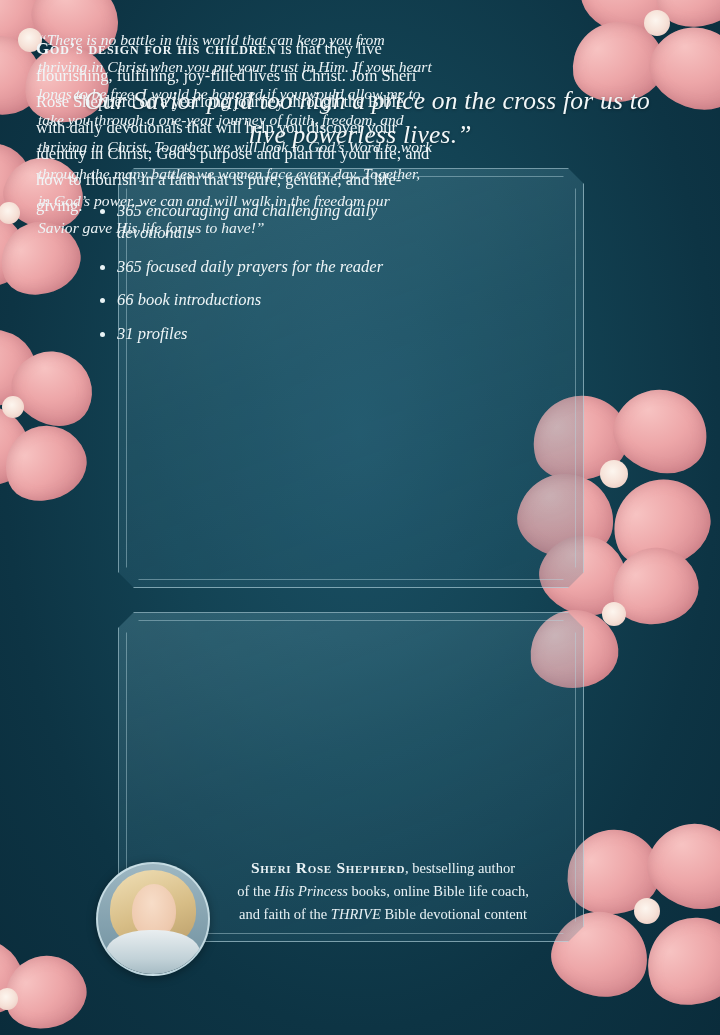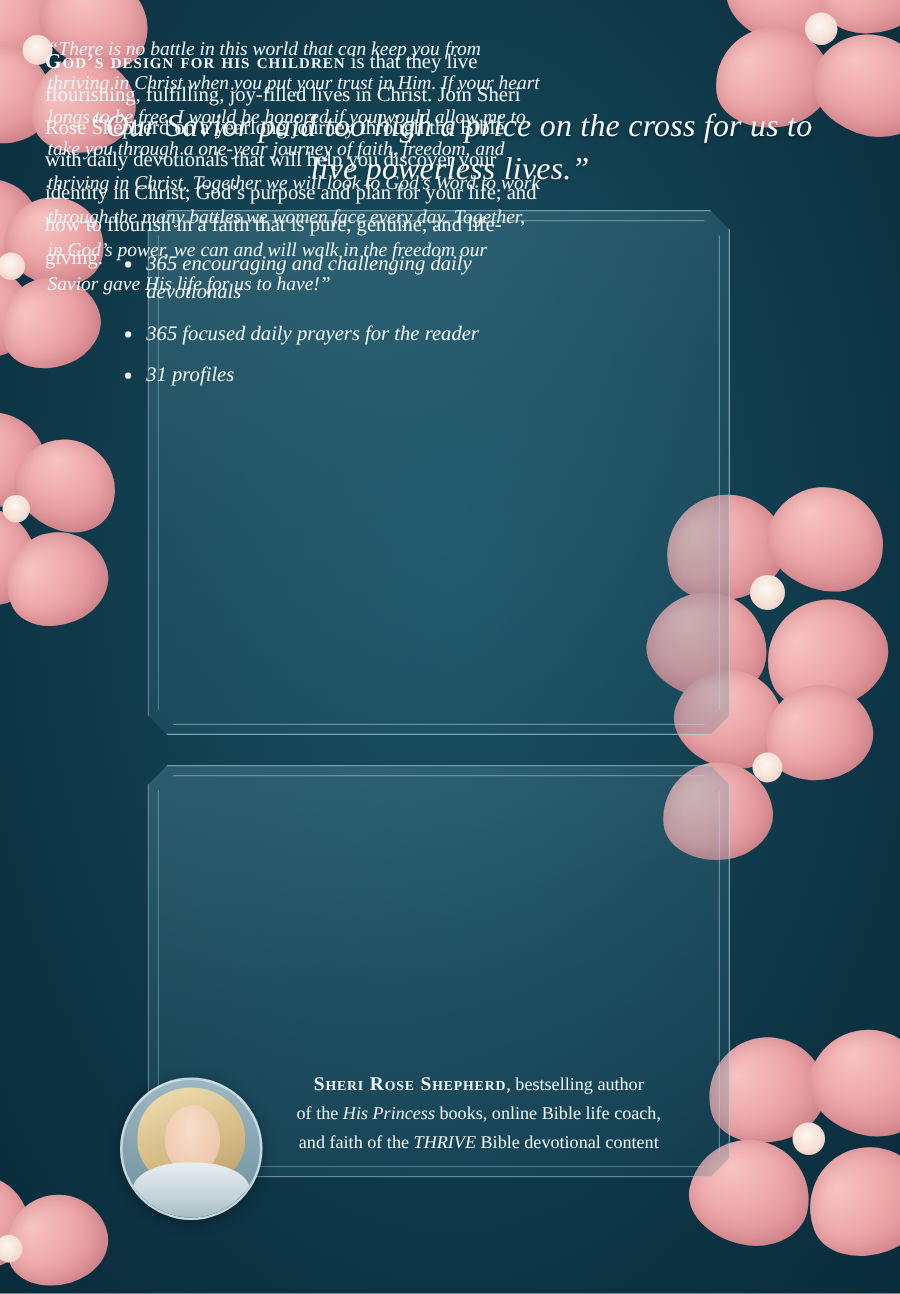--- a/index.html
+++ b/index.html
@@ -277,20 +277,21 @@
     <div class="panel-inner"></div>
   </div>
 
   <div class="desc-body">
     <span class="smallcaps">God’s design for his children</span><span> is that they live flourishing, fulfilling, joy-filled lives in Christ. Join Sheri Rose Shepherd on a yearlong journey through the Bible with daily devotionals that will help you discover your identity in Christ; God’s purpose and plan for your life; and how to flourish in a faith that is pure, genuine, and life-giving.</span>
   </div>
 
   <ul class="feature-list">
     <li>365 encouraging and challenging daily devotionals</li>
     <li>365 focused daily prayers for the reader</li>
+    <li>66 book introductions</li>
     <li>31 profiles</li>
   </ul>
 
   <div class="panel notched" id="panel-letter">
     <div class="panel-inner"></div>
   </div>
 
   <div class="letter-body">“There is no battle in this world that can keep you from thriving in Christ when you put your trust in Him. If your heart longs to be free, I would be honored if you would allow me to take you through a one-year journey of faith, freedom, and thriving in Christ. Together we will look to God’s Word to work through the many battles we women face every day. Together, in God’s power, we can and will walk in the freedom our Savior gave His life for us to have!”</div>
 
   <div class="avatar">

